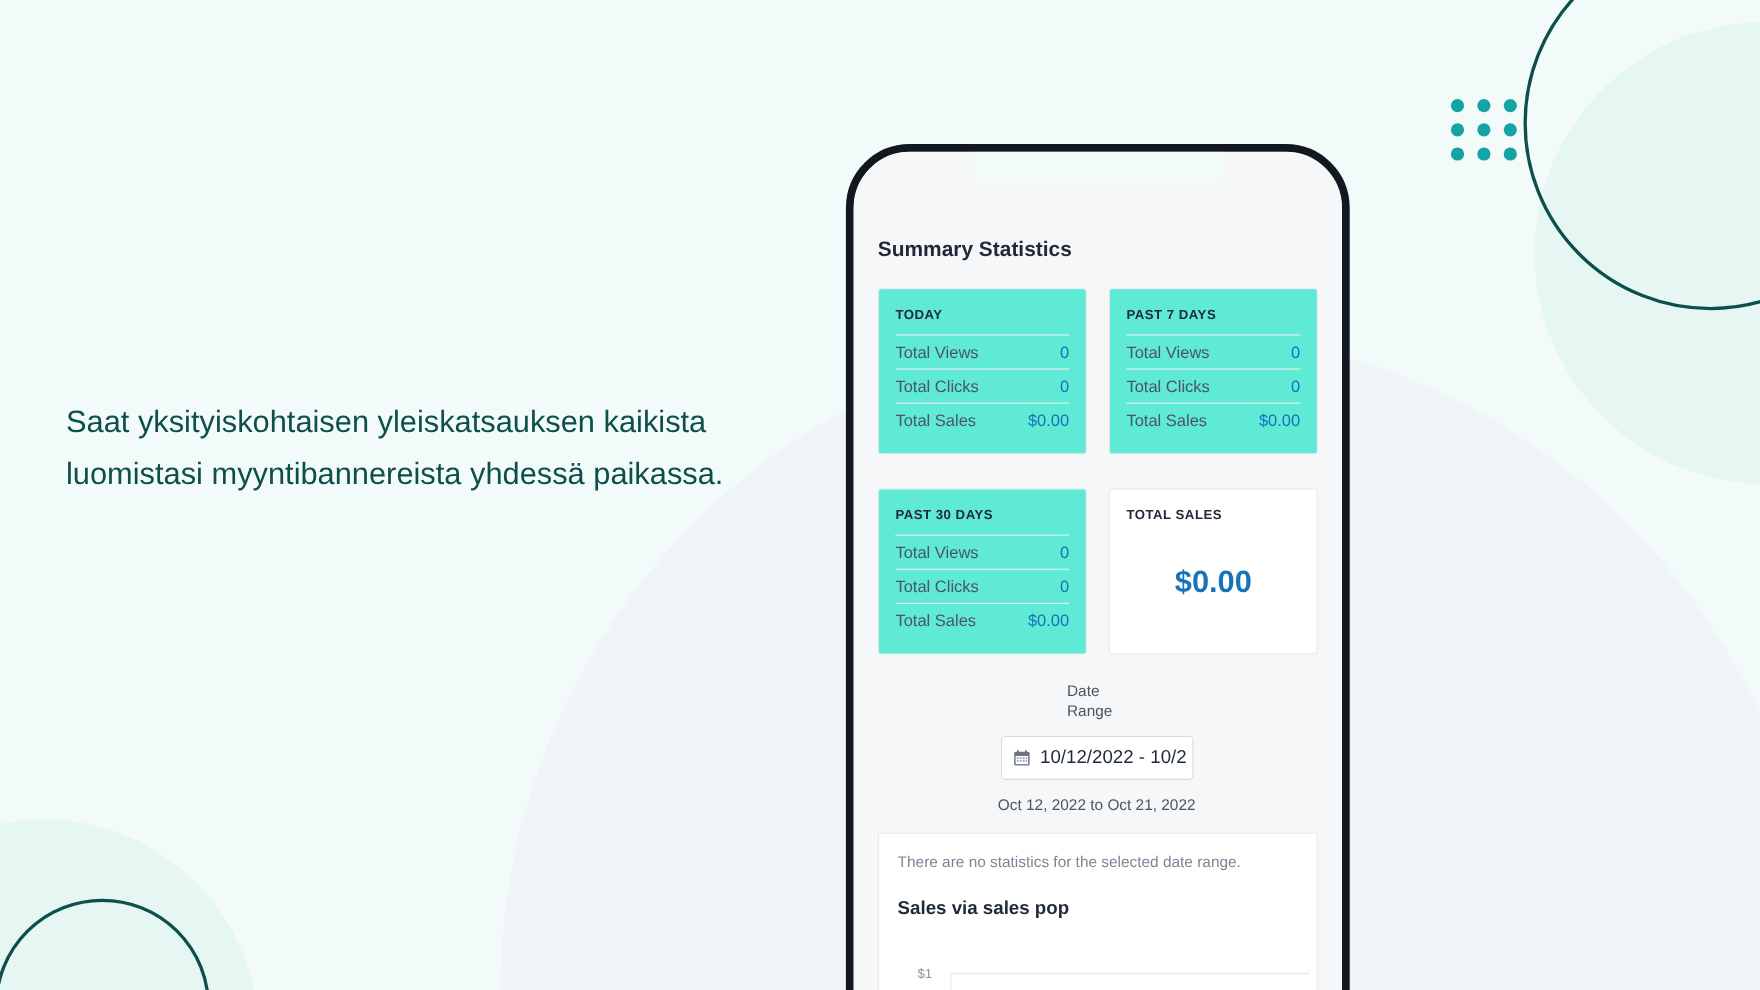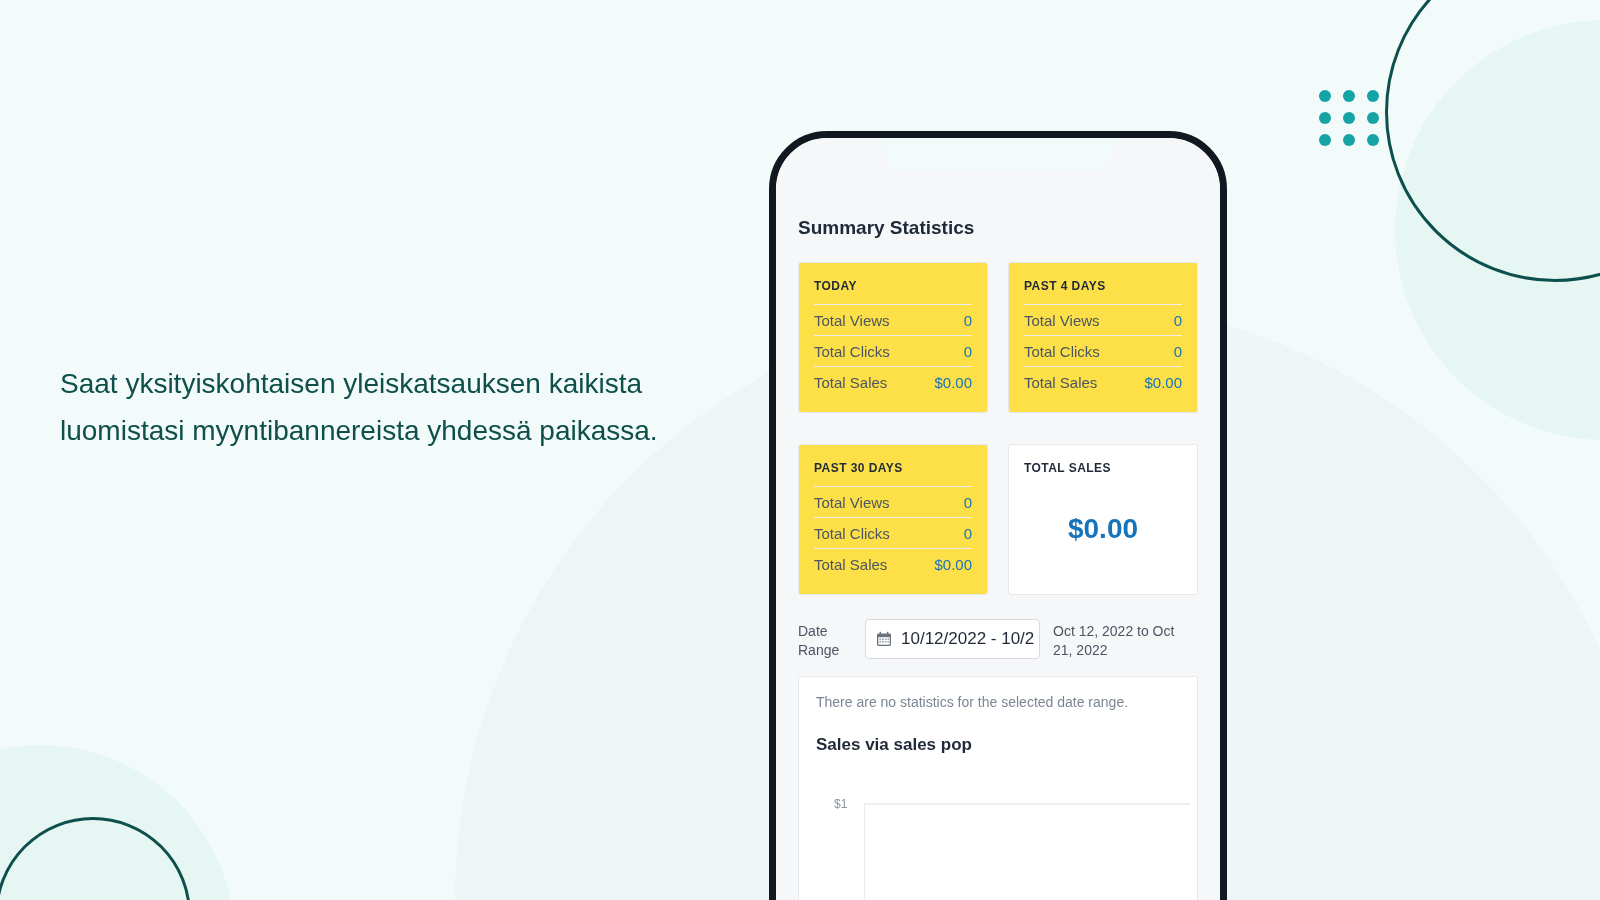--- a/index.html
+++ b/index.html
@@ -100,21 +100,21 @@
     margin-bottom:23px;
   }
 
   
   .card-grid {
     display:grid;
     grid-template-columns:1fr 1fr;
     gap:20px;
   }
   .stat-card {
-    background:#fde047;
+    background:#5eead4;
     border:1px solid #e6e8ec;
     border-radius:3px;
     padding:16px 15px 15px;
   }
   .stat-card.row2 { min-height:136px; }
   .stat-head {
     font-size:12px; font-weight:700; color:#1f2937;
     letter-spacing:.45px; margin-bottom:11px;
   }
   .stat-row {
@@ -132,22 +132,22 @@
     display:flex; flex-direction:column;
   }
   .totalsales-big {
     flex:1; display:flex; align-items:center; justify-content:center;
     font-size:28px; font-weight:700; color:#1773ba;
     padding-bottom:6px;
   }
 
   
   .daterange {
-    display:flex; align-items:flex-end; gap:13px;
-    margin-top:18px; padding:6px 2px 8px 0;
+    display:flex; align-items:center; gap:13px;
+    margin-top:18px; padding:6px 2px 8px 0;flex-direction:column;
   }
   .dr-label {
     font-size:14px; color:#4b5563; line-height:1.32;
     width:54px; flex:none;
   }
   .dr-input {
     flex:none; width:175px;
     display:flex; align-items:center; gap:9px;
     background:#fff;
     border:1px solid #d7dbe0;
@@ -242,21 +242,21 @@
               <span>Total Clicks</span>
               <span class="val">0</span>
             </div>
             <div class="stat-row">
               <span>Total Sales</span>
               <span class="val">$0.00</span>
             </div>
           </div>
 
           <div class="stat-card">
-            <div class="stat-head">PAST 4 DAYS</div>
+            <div class="stat-head">PAST 7 DAYS</div>
             <div class="stat-row">
               <span>Total Views</span>
               <span class="val">0</span>
             </div>
             <div class="stat-row">
               <span>Total Clicks</span>
               <span class="val">0</span>
             </div>
             <div class="stat-row">
               <span>Total Sales</span>

